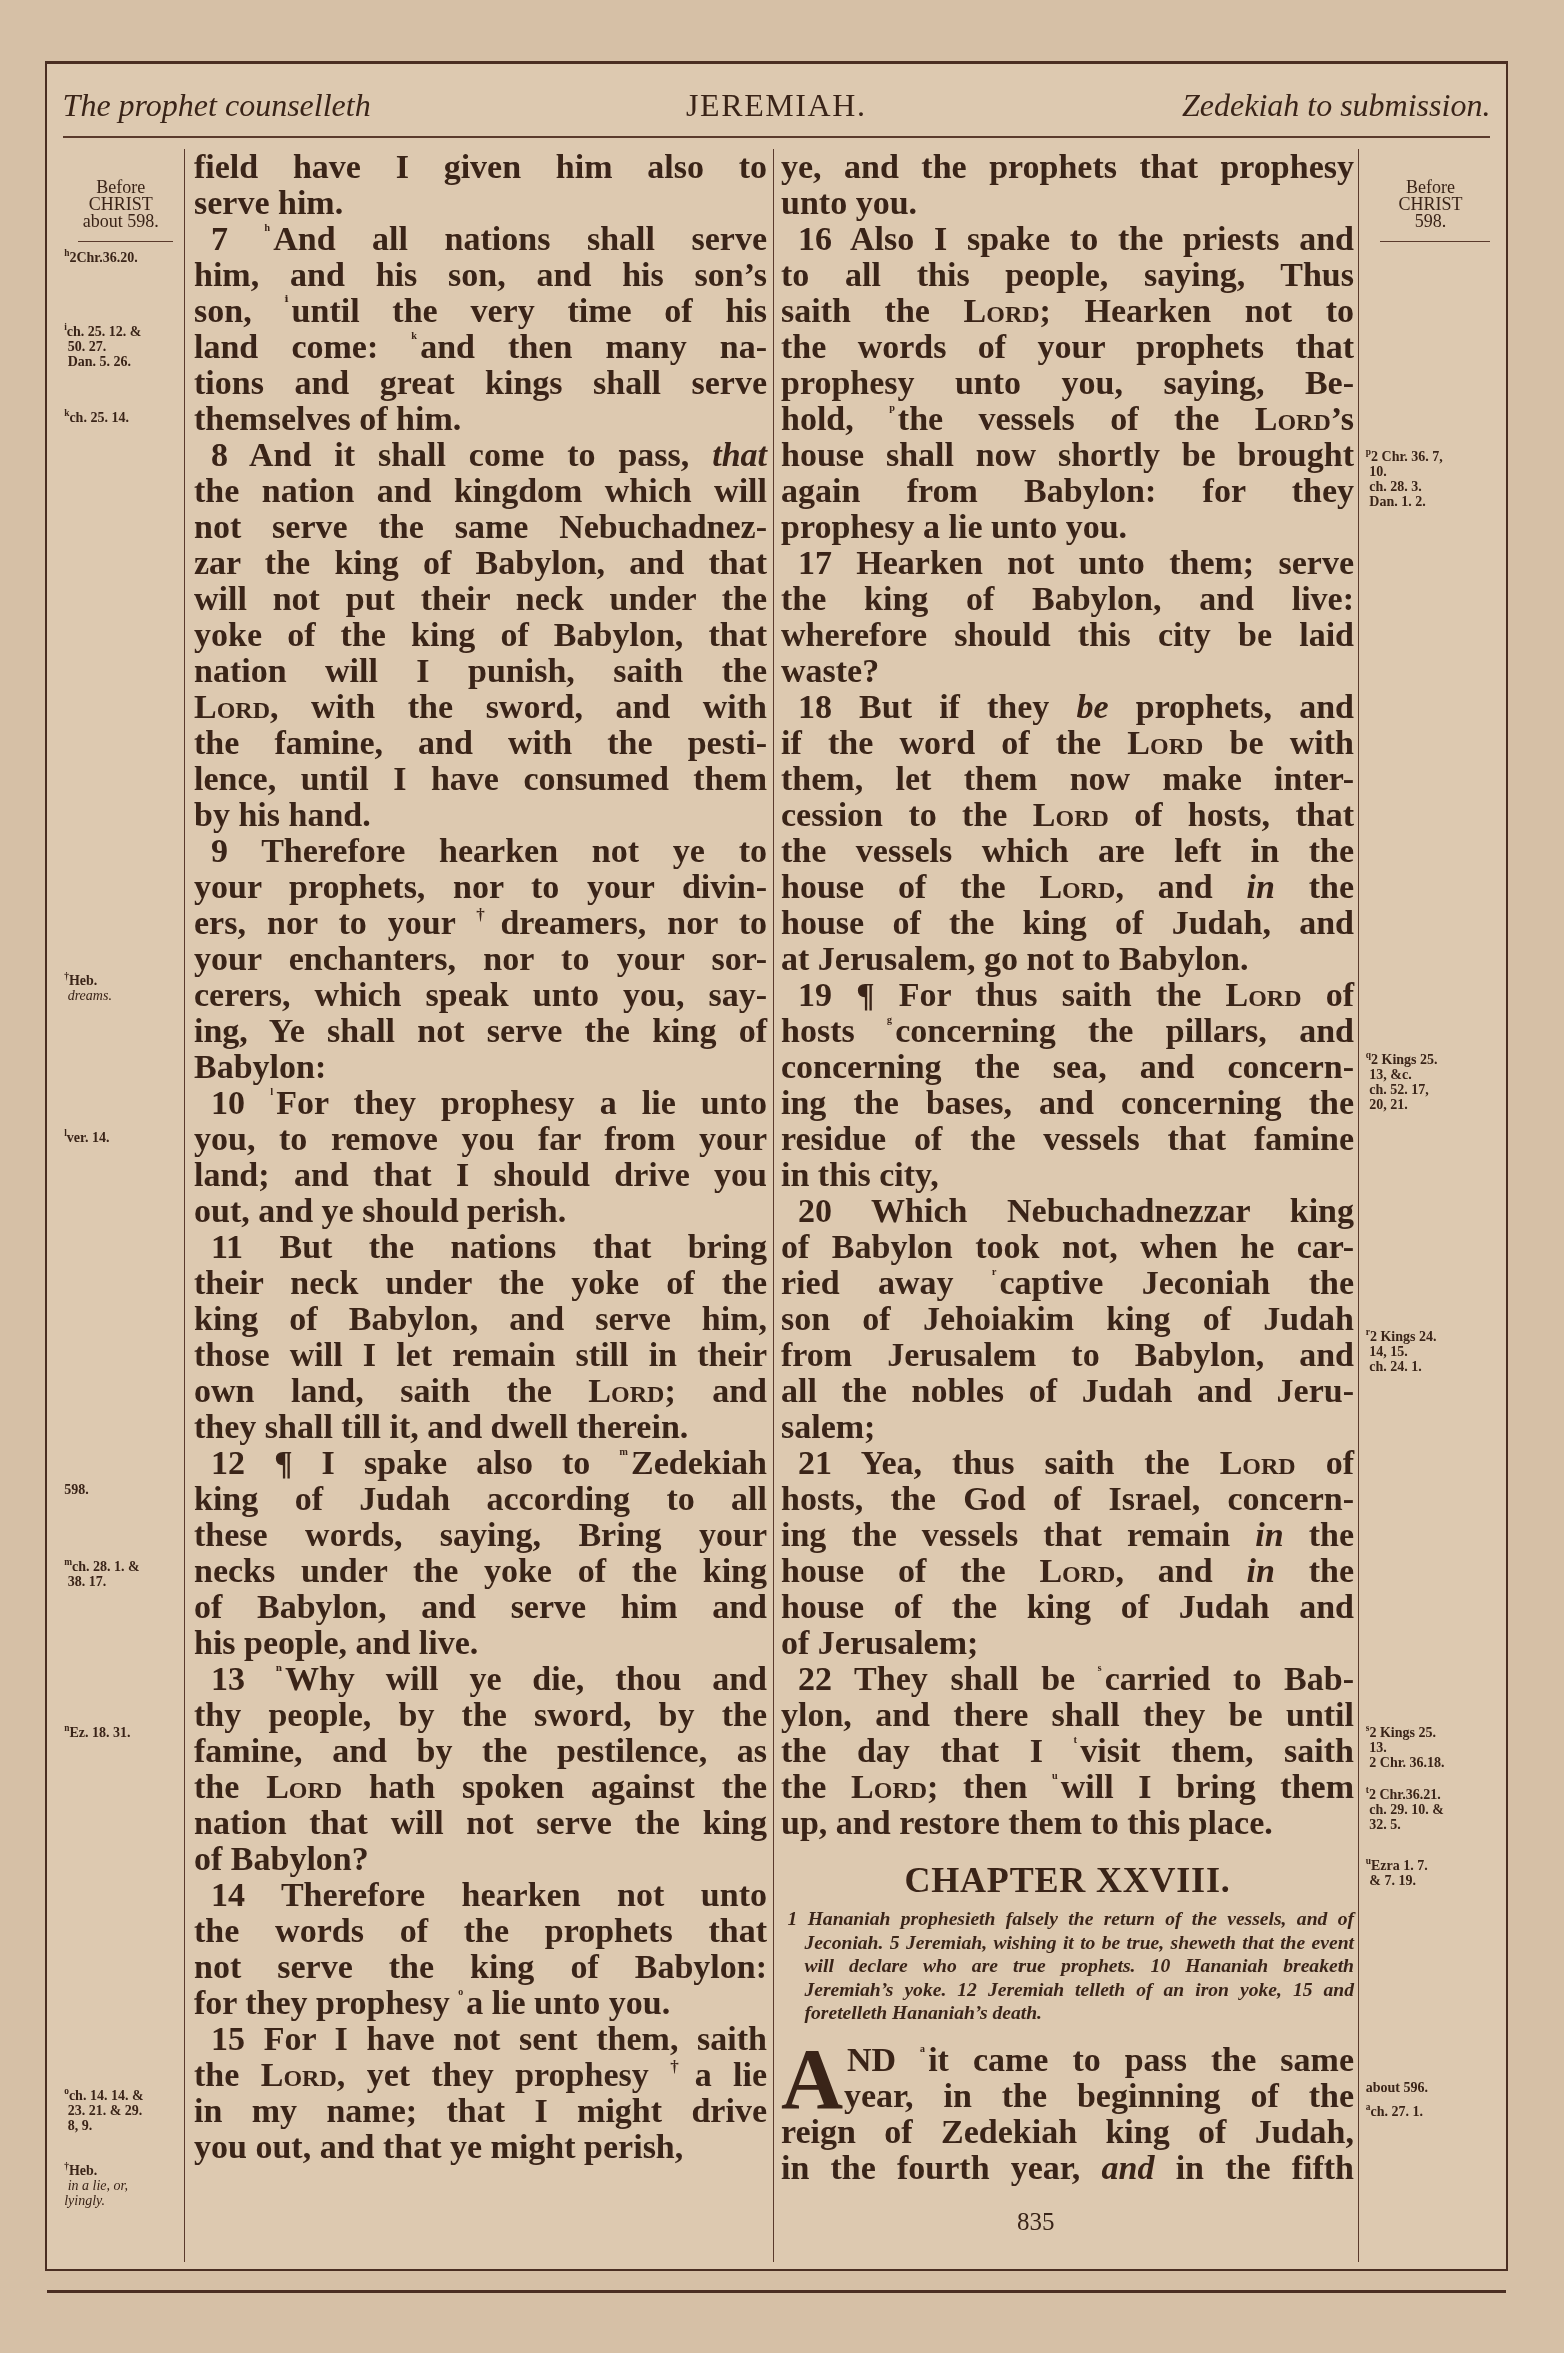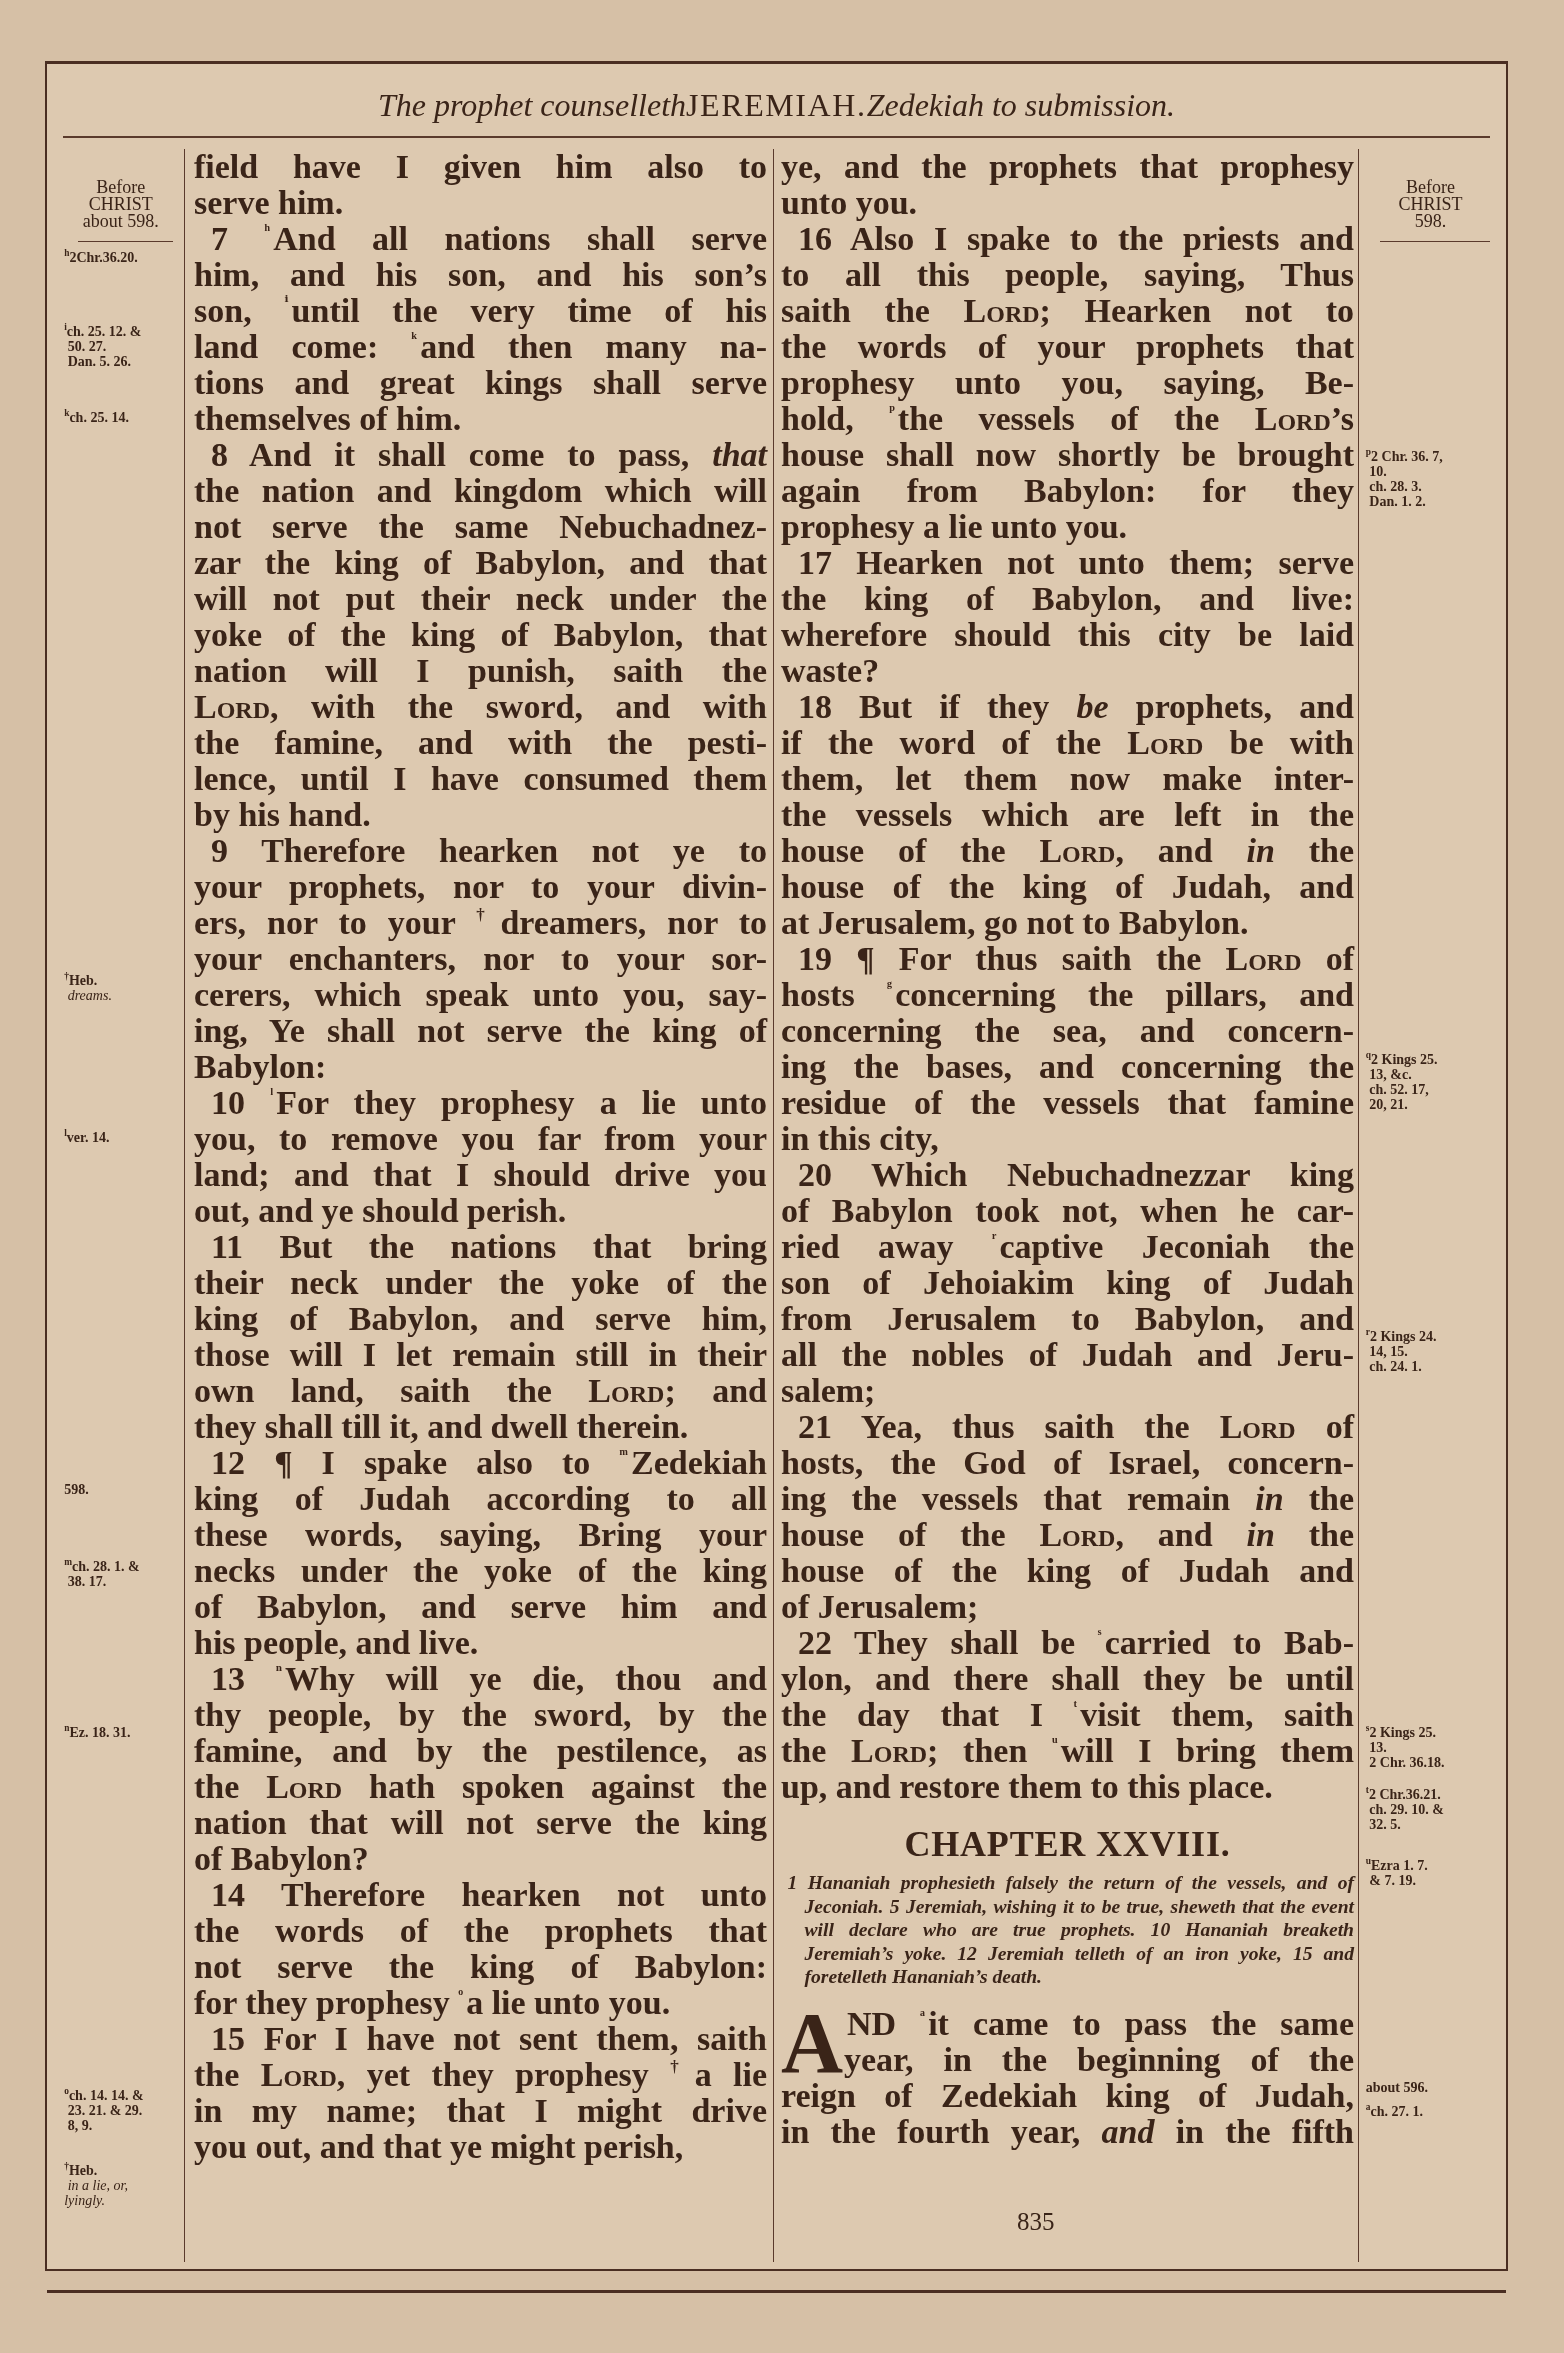--- a/index.html
+++ b/index.html
@@ -9,21 +9,21 @@
     font-family:"Liberation Serif","DejaVu Serif",serif;
     color:#3a2418;
   }
   .page {
     position:absolute; left:45px; top:61px; width:1459px; height:2205px;
     border:2.3px solid #4a2e22; border-top-width:3.9px;
     background:#ddc9b0;
   }
   .running-head {
     position:absolute; left:15.6px; right:15.6px; top:14px; height:55px;
-    display:flex; justify-content:center; align-items:center;
+    display:flex; justify-content:space-between; align-items:center;
     font-size:32px;
   }
   .rh-left, .rh-right { font-style:italic; }
   .rh-center { letter-spacing:1.6px; }
   .head-rule { position:absolute; left:15.6px; right:15.6px; top:72px; border-top:2.3px solid #5a3a2c; }
   .bottom-rule { position:absolute; left:0; right:0; bottom:-23.5px; border-top:3.9px solid #4a2e22; }
 
   .col-margin { position:absolute; top:86px; font-size:15px; line-height:15.6px; color:#3a2418;margin-top:29px; }
   .margin-left { left:9.4px; width:121px; }
   .margin-right { left:1311px; width:137px; }
@@ -167,20 +167,21 @@
         <span class="line">house shall now shortly be brought</span>
         <span class="line">again from Babylon: for they</span>
         <span class="line last">prophesy a lie unto you.</span>
         <span class="line indent">17 Hearken not unto them; serve</span>
         <span class="line">the king of Babylon, and live:</span>
         <span class="line">wherefore should this city be laid</span>
         <span class="line last">waste?</span>
         <span class="line indent">18 But if they <i>be</i> prophets, and</span>
         <span class="line">if the word of the <span class="sc">Lord</span> be with</span>
         <span class="line">them, let them now make inter-</span>
+        <span class="line">cession to the <span class="sc">Lord</span> of hosts, that</span>
         <span class="line">the vessels which are left in the</span>
         <span class="line">house of the <span class="sc">Lord</span>, and <i>in</i> the</span>
         <span class="line">house of the king of Judah, and</span>
         <span class="line last">at Jerusalem, go not to Babylon.</span>
         <span class="line indent">19 ¶ For thus saith the <span class="sc">Lord</span> of</span>
         <span class="line">hosts <sup class="ref">ᵍ</sup>concerning the pillars, and</span>
         <span class="line">concerning the sea, and concern-</span>
         <span class="line">ing the bases, and concerning the</span>
         <span class="line">residue of the vessels that famine</span>
         <span class="line last">in this city,</span>

